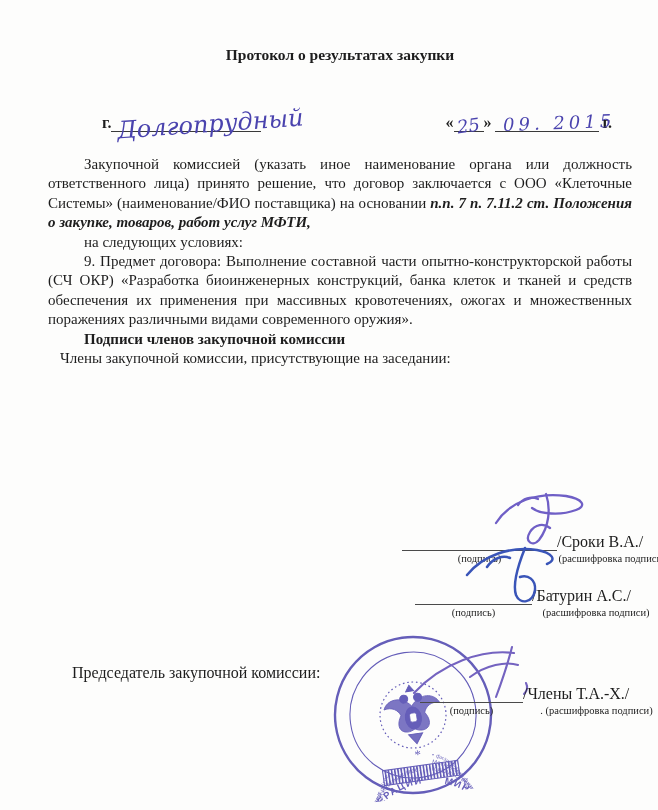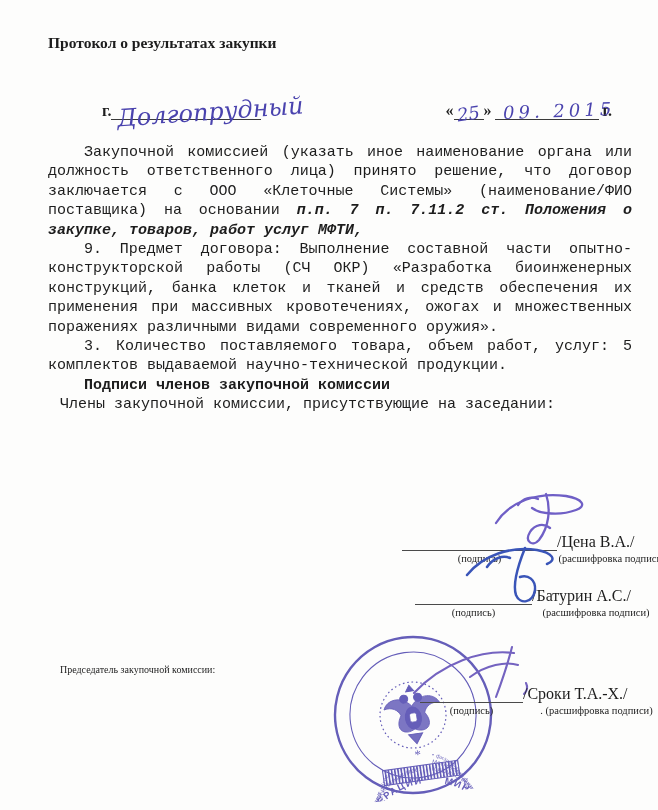--- a/index.html
+++ b/index.html
@@ -11,25 +11,25 @@
   }
   .page {
     position:relative;
     width:658px; height:810px;
     background:#fdfdfc;
     overflow:hidden;
   }
   .content { padding:34px 26px 0 48px; }
 
   .doc-title {
-    text-align:left;
+    text-align:center;
     font-weight:bold;
     font-size:15.5px;
     line-height:18px;
-    margin:0;
+    margin:12px;
   }
   .doc-title.second { margin-top:17px; }
 
   
   .city-date-row {
     display:flex;
     justify-content:space-between;
     align-items:flex-end;
     margin-top:32px;
     height:36px;
@@ -54,21 +54,21 @@
     font-weight:normal;
     color:#4a43ae;
     position:absolute;
     white-space:nowrap;
   }
   .hand-city { font-size:24px; left:6px; bottom:-7px; transform:rotate(-4deg); }
   .hand-day  { font-size:18px; left:3px; bottom:-5px; transform:rotate(-8deg); }
   .hand-my   { font-size:18px; left:8px; bottom:-2px; letter-spacing:4px; transform:rotate(-2deg); }
 
   
-  .body-text { margin-top:23px;font-family:Liberation Mono, monospace; }
+  .body-text { margin-top:23px; }
   .body-text p {
     margin:0;
     font-size:15px;
     line-height:19.4px;
     text-align:justify;
     text-indent:36px;
   }
   .bold-italic { font-weight:bold; font-style:italic; }
 
   .sig-heading {
@@ -99,60 +99,60 @@
   .w117 { width:117px; }
   .w103 { width:103px; }
   .sig-name { font-size:16px; line-height:18px; padding-bottom:0; }
   .sig-labels { display:flex; font-size:10.5px; color:#222; margin-top:2px; }
   .sig-labels .lab1 { text-align:center; }
   .sig-labels .lab2 { text-align:center; flex:1; }
   .squiggle { position:absolute; pointer-events:none; }
 
   .chair-label {
     position:absolute;
-    left:12px; top:152px;
-    font-size:10px;
+    left:24px; top:152px;
+    font-size:16px;
   }
   .stamp-svg { position:absolute; left:284px; top:122px; opacity:.93; }
   .stamp-text { font-family:"Liberation Sans", sans-serif; }
 </style>
 </head>
 <body>
 
 <div class="page">
   <div class="content">
     <p class="doc-title">Протокол о результатах закупки</p>
 
     <div class="city-date-row">
       <span class="city-group"><span>г.</span><span class="blank city-blank"><span class="hand hand-city">Долгопрудный</span></span></span>
       <span class="date-group"><span>«</span><span class="blank day-blank"><span class="hand hand-day">25</span></span><span>»</span><span class="blank my-blank"><span class="hand hand-my">09. 2015</span></span> <span>г.</span></span>
     </div>
 
     <div class="body-text">
       <p><span>Закупочной комиссией (указать иное наименование органа или должность ответственного лица) принято решение, что договор заключается с ООО «Клеточные Системы» (наименование/ФИО поставщика) на основании </span><span class="bold-italic">п.п. 7 п. 7.11.2 ст. Положения о закупке, товаров, работ услуг МФТИ,</span></p>
+      <p>на следующих условиях:</p>
       <p>9. Предмет договора: Выполнение составной части опытно-конструкторской работы (СЧ ОКР) «Разработка биоинженерных конструкций, банка клеток и тканей и средств обеспечения их применения при массивных кровотечениях, ожогах и множественных поражениях различными видами современного оружия».</p>
-      <p>3. Количество поставляемого товара, объем работ, услуг: 5 комплектов выдаваемой научно-технической продукции.</p>
       <p class="sig-heading">Подписи членов закупочной комиссии</p>
       <p class="members-label">Члены закупочной комиссии, присутствующие на заседании:</p>
     </div>
   </div>
 
   <div class="sig-area">
 
     <div class="sig-block" style="left:354px; top:17px;">
       <svg class="squiggle" style="left:88px; top:-42px;" width="110" height="62" viewBox="0 0 110 62">
         <g fill="none" stroke="#6f5fc6" stroke-width="2.3" stroke-linecap="round">
           <path d="M6 36 C20 14 48 5 76 9 C93 12 97 19 86 23 C70 29 50 27 42 21"></path>
           <path d="M56 7 C61 22 59 40 49 53 C43 60 34 55 40 45 C45 37 54 36 60 41"></path>
           <path d="M28 18 C33 11 41 9 48 12"></path>
         </g>
       </svg>
       <div class="sig-row">
         <span class="sig-line w155"></span>
-          <span class="sig-name">/Цена В.А./</span>
+          <span class="sig-name">/Сроки В.А./</span>
       </div>
       <div class="sig-labels" style="width:265px;">
         <span class="lab1" style="width:155px;">(подпись)</span>
         <span class="lab2">(расшифровка подписи)</span>
       </div>
     </div>
 
     <div class="sig-block" style="left:367px; top:71px;">
       <svg class="squiggle" style="left:44px; top:-40px;" width="110" height="64" viewBox="0 0 110 64">
         <g fill="none" stroke="#3a55b8" stroke-width="2.5" stroke-linecap="round">
@@ -218,21 +218,21 @@
       <g fill="none" stroke="#7463c0" stroke-width="2.1" stroke-linecap="round">
         <path d="M4 50 C32 20 72 6 104 10"></path>
         <path d="M102 4 C98 20 92 38 86 54"></path>
         <path d="M60 34 C76 22 96 18 108 22"></path>
         <path d="M116 40 C118 44 117 48 114 51"></path>
       </g>
     </svg>
     <div class="sig-block" style="left:372px; top:169px; z-index:2;">
       <div class="sig-row">
         <span class="sig-line w103"></span>
-          <span class="sig-name">/Сроки Т.А.-Х./</span>
+          <span class="sig-name">/Члены Т.А.-Х./</span>
       </div>
       <div class="sig-labels" style="width:250px;">
         <span class="lab1" style="width:103px;">(подпись)</span>
         <span class="lab2">. (расшифровка подписи)</span>
       </div>
     </div>
 
   </div>
 </div>
 

